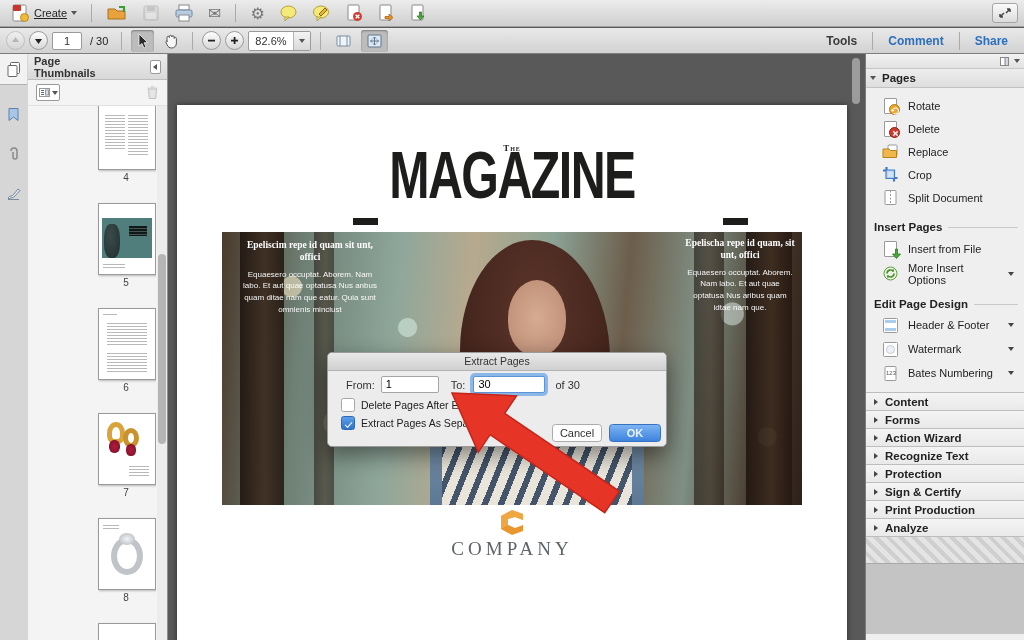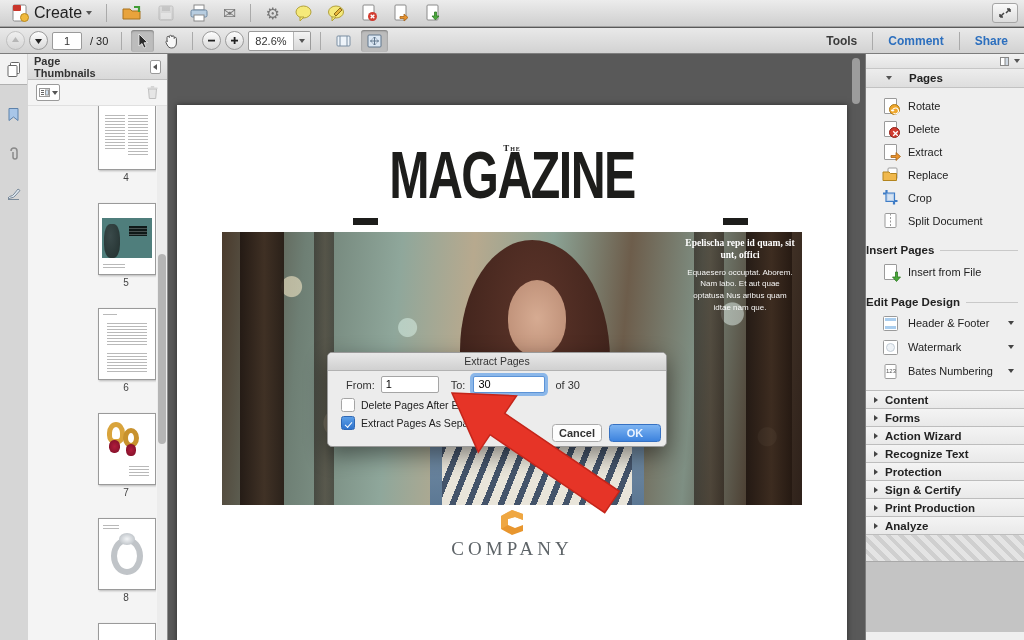--- a/index.html
+++ b/index.html
@@ -70,29 +70,29 @@
   
   .dialog{left:327px;top:352px;width:338px;height:93px;background:#ececec;border:1px solid #9a9a9a;border-radius:5px;box-shadow:0 8px 22px rgba(0,0,0,.45);z-index:30;}
   .dtitle{height:17px;background:linear-gradient(#e8e8e8,#d0d0d0);border-bottom:1px solid #b2b2b2;border-radius:4px 4px 0 0;text-align:center;font-size:10.5px;line-height:17px;color:#333;}
   .drow{position:absolute;left:0;top:23px;width:100%;display:flex;align-items:center;padding-left:18px;box-sizing:border-box;font-size:11px;}
   .dinput{height:15px;border:1px solid #a5a5a5;background:#fff;border-radius:2px;font-size:11px;padding:0 4px;line-height:15px;}
   .dfocus{box-shadow:0 0 0 3px #8bb7e9;border-color:#5c93d6;}
   .dcheckrow{position:absolute;left:13px;display:flex;align-items:center;gap:6px;font-size:10.5px;color:#222;}
   .cbox{width:12px;height:12px;border:1px solid #a5a5a5;border-radius:2.5px;background:#fff;position:relative;}
   .cbox.on{background:linear-gradient(#5c9fe8,#2f73cc);border-color:#2f68b5;}
   .cbox.on::after{content:"";position:absolute;left:2.5px;top:4.5px;width:6px;height:3px;border-left:1.6px solid #fff;border-bottom:1.6px solid #fff;transform:rotate(-48deg);}
-  .dbtn{position:absolute;height:16px;border-radius:3.5px;font-size:11px;text-align:center;line-height:16px;font-weight:bold;}
+  .dbtn{position:absolute;height:16px;border-radius:3.5px;font-size:11px;text-align:center;line-height:16px;}
   .dcancel{left:224px;top:71px;width:48px;background:#fdfdfd;border:1px solid #ababab;color:#333;}
   .dok{left:281px;top:71px;width:50px;background:linear-gradient(#7db4f2,#3d83de);border:1px solid #3671c2;color:#eaf3ff;font-weight:bold;}
   
   .rpanel{left:865px;top:54px;width:159px;height:586px;background:#efefef;border-left:1px solid #7d7d7d;box-sizing:border-box;}
   .rtop{height:14px;background:linear-gradient(#f2f2f2,#e2e2e2);border-bottom:1px solid #c6c6c6;display:flex;justify-content:flex-end;align-items:center;padding:0 4px;gap:3px;}
-  .rhead{height:18px;background:linear-gradient(#ededed,#dedede);border-bottom:1px solid #c2c2c2;display:flex;align-items:center;gap:17px;padding-left:20px;font-weight:bold;font-size:11.5px;color:#222;}
+  .rhead{height:18px;background:linear-gradient(#ededed,#dedede);border-bottom:1px solid #c2c2c2;display:flex;align-items:center;gap:6px;padding-left:4px;font-weight:bold;font-size:11.5px;color:#222;}
   .pitem{display:flex;align-items:center;gap:9px;height:23px;padding-left:16px;font-size:11px;color:#222;}
-  .sechead{display:flex;align-items:center;gap:6px;padding-left:0;margin-top:9px;height:18px;font-weight:bold;font-size:11.5px;color:#222;}
+  .sechead{display:flex;align-items:center;gap:6px;padding-left:8px;margin-top:9px;height:18px;font-weight:bold;font-size:11.5px;color:#222;}
   .sechead .rule{flex:1;height:1px;background:#c9c9c9;margin-right:6px;}
   .dditem .tri-d{margin-left:auto;margin-right:10px;border-top-color:#444;}
   .colbar{height:17px;border-top:1px solid #bdbdbd;background:linear-gradient(#f4f4f4,#e9e9e9);display:flex;align-items:center;gap:7px;padding-left:8px;font-weight:bold;font-size:11.5px;color:#222;}
   .hatch{height:26px;border-top:1px solid #bdbdbd;background:repeating-linear-gradient(45deg,#e4e4e4 0 5px,#cfcfcf 5px 9px);}
   .rbottom{height:70px;background:#c4c4c4;border-top:1px solid #a8a8a8;}
   .picon{width:17px;height:17px;position:relative;flex:none;}
   .pg{position:absolute;left:2px;top:1px;width:11px;height:14px;background:#fff;border:1px solid #9a9a9a;border-radius:1px;}
   .bdg{position:absolute;right:-1px;bottom:-1px;width:9px;height:9px;border-radius:50%;}
   .arrowoverlay{left:0;top:0;width:1024px;height:640px;z-index:40;pointer-events:none;}
 </style>
@@ -101,21 +101,21 @@
 
 <div class="screen">
 
   <div class="abs tb1">
     <div class="tbtn">
       <svg width="19" height="18">
           <rect x="2" y="1" width="13" height="16" rx="1.5" fill="#fff" stroke="#8a8a8a"></rect>
           <rect x="2" y="1" width="8" height="6" rx="1" fill="#c9352b"></rect>
           <circle cx="13.5" cy="13.5" r="4" fill="#f0b93c" stroke="#b98a20"></circle>
         </svg>
-      <span style="font-size:16px;color:#222;">Create</span>
+      <span style="font-size:11px;color:#222;text-decoration:underline;">Create</span>
       <span class="tri-d"></span>
     </div>
     <div class="sep"></div>
     <div class="tbtn">
       <svg width="22" height="18">
           <path d="M2 5 L9 5 L11 7 L19 7 L19 15 L2 15 Z" fill="#e8a33c" stroke="#a8731e"></path>
           <path d="M13 3 l5 0 l0 5" fill="none" stroke="#3f9c35" stroke-width="2.2"></path>
         </svg>
     </div>
     <div class="tbtn" style="opacity:.4;">
@@ -346,20 +346,24 @@
       <div class="photo">
         <div class="trunk" style="left:18px;width:44px;"></div>
         <div class="trunk" style="left:92px;width:20px;opacity:.55;"></div>
         <div class="trunk" style="left:472px;width:30px;opacity:.6;"></div>
         <div class="trunk" style="left:524px;width:46px;"></div>
         <div class="figure-hair"></div>
         <div class="figure-face"></div>
         <div class="figure-jacket" style="left:208px;"></div>
         <div class="figure-jacket" style="left:360px;"></div>
         <div class="figure-shirt"></div>
+        <div class="phototext" style="left:18px;top:8px;width:140px;">
+          <h4>Epeliscim repe id quam sit unt, offici</h4>
+          <p>Equaesero occuptat. Aborem. Nam labo. Et aut quae optatusa Nus anbus quam ditae nam que eatur. Quia sunt omnienis minciust</p>
+        </div>
         <div class="phototext" style="left:462px;top:6px;width:112px;">
           <h4>Epelischa repe id quam, sit unt, offici</h4>
           <p>Equaesero occuptat. Aborem. Nam labo. Et aut quae optatusa Nus aribus quam idtae nam que.</p>
         </div>
       </div>
 
       <div class="logoC">
         <svg width="30" height="27">
           <path d="M26 5 L15 1 L4 7 L4 20 L15 26 L26 22 L26 16 L18 19 L11 16 L11 10 L18 8 L26 11 Z" fill="#e8962e"></path>
           <path d="M15 1 L26 5 L26 11 L18 8 L11 10 L11 16 L4 20 L4 7 Z" fill="#f2ae4c" opacity=".7"></path>
@@ -425,29 +429,20 @@
         <span class="picon">
             <span class="pg"></span>
             <span class="bdg" style="background:#d23c30;border:1px solid #8f1f16;"></span>
             <svg class="abs" style="right:-1px;bottom:-1px;" width="9" height="9">
               <path d="M2.2 2.2 l4.6 4.6 M6.8 2.2 l-4.6 4.6" stroke="#fff" stroke-width="1.3"></path>
             </svg>
           </span>
         <span>Delete</span>
       </div>
       <div class="pitem">
-        <span class="picon">
-            <span class="pg"></span>
-            <svg class="abs" style="right:-2px;bottom:-1px;" width="11" height="10">
-              <path d="M1 4.5 h5 v-3 l4.5 4 l-4.5 4 v-3 h-5 Z" fill="#e8922c" stroke="#a8661a" stroke-width=".8"></path>
-            </svg>
-          </span>
-        <span>Extract</span>
-      </div>
-      <div class="pitem">
         <span class="picon"><svg width="17" height="17">
               <rect x="6" y="2" width="9" height="11" rx="1" fill="#fff" stroke="#9a9a9a"></rect>
               <path d="M1 6 h6 l1.5 1.5 h6 v7 h-13.5 Z" fill="#f0b84c" stroke="#b3841e"></path>
             </svg></span>
         <span>Replace</span>
       </div>
       <div class="pitem">
         <span class="picon"><svg width="17" height="17">
               <path d="M4.5 1 v11 h11" stroke="#3e7cc6" stroke-width="2.2" fill="none"></path>
               <path d="M1 4.5 h11 v11" stroke="#3e7cc6" stroke-width="2.2" fill="none"></path>
@@ -470,20 +465,29 @@
     </div>
     <div class="pitem" style="height:25px;">
       <span class="picon">
           <span class="pg"></span>
           <svg class="abs" style="right:-2px;bottom:-2px;" width="11" height="11">
             <path d="M5.5 1 v5 h3 l-4 4.5 l-4 -4.5 h3 v-5 Z" fill="#4aa83c" stroke="#2d7a22" stroke-width=".8" transform="translate(2,0)"></path>
           </svg>
         </span>
       <span>Insert from File</span>
     </div>
+    <div class="pitem dditem" style="height:25px;">
+      <span class="picon"><svg width="17" height="17">
+            <circle cx="8.5" cy="8.5" r="6.5" fill="#e9f4e2" stroke="#5d9c3e"></circle>
+            <path d="M5 8.5 a3.5 3.5 0 0 1 6.5 -1.8 M12 8.5 a3.5 3.5 0 0 1 -6.5 1.8" stroke="#4a8c2e" stroke-width="1.6" fill="none"></path>
+            <path d="M11.5 3.8 l.4 2.6 l-2.5 -.6 Z M5.5 13.2 l-.4 -2.6 l2.5 .6 Z" fill="#4a8c2e"></path>
+          </svg></span>
+      <span>More Insert Options</span>
+      <span class="tri-d"></span>
+    </div>
 
     <div class="sechead">
       <span>Edit Page Design</span>
       <span class="rule"></span>
     </div>
     <div class="pitem dditem" style="height:24px;">
       <span class="picon"><svg width="17" height="17">
             <rect x="1.5" y="1.5" width="14" height="14" rx="1" fill="#fff" stroke="#9a9a9a"></rect>
             <rect x="3" y="3" width="11" height="3" fill="#a9cdee"></rect>
             <rect x="3" y="11" width="11" height="3" fill="#a9cdee"></rect>

